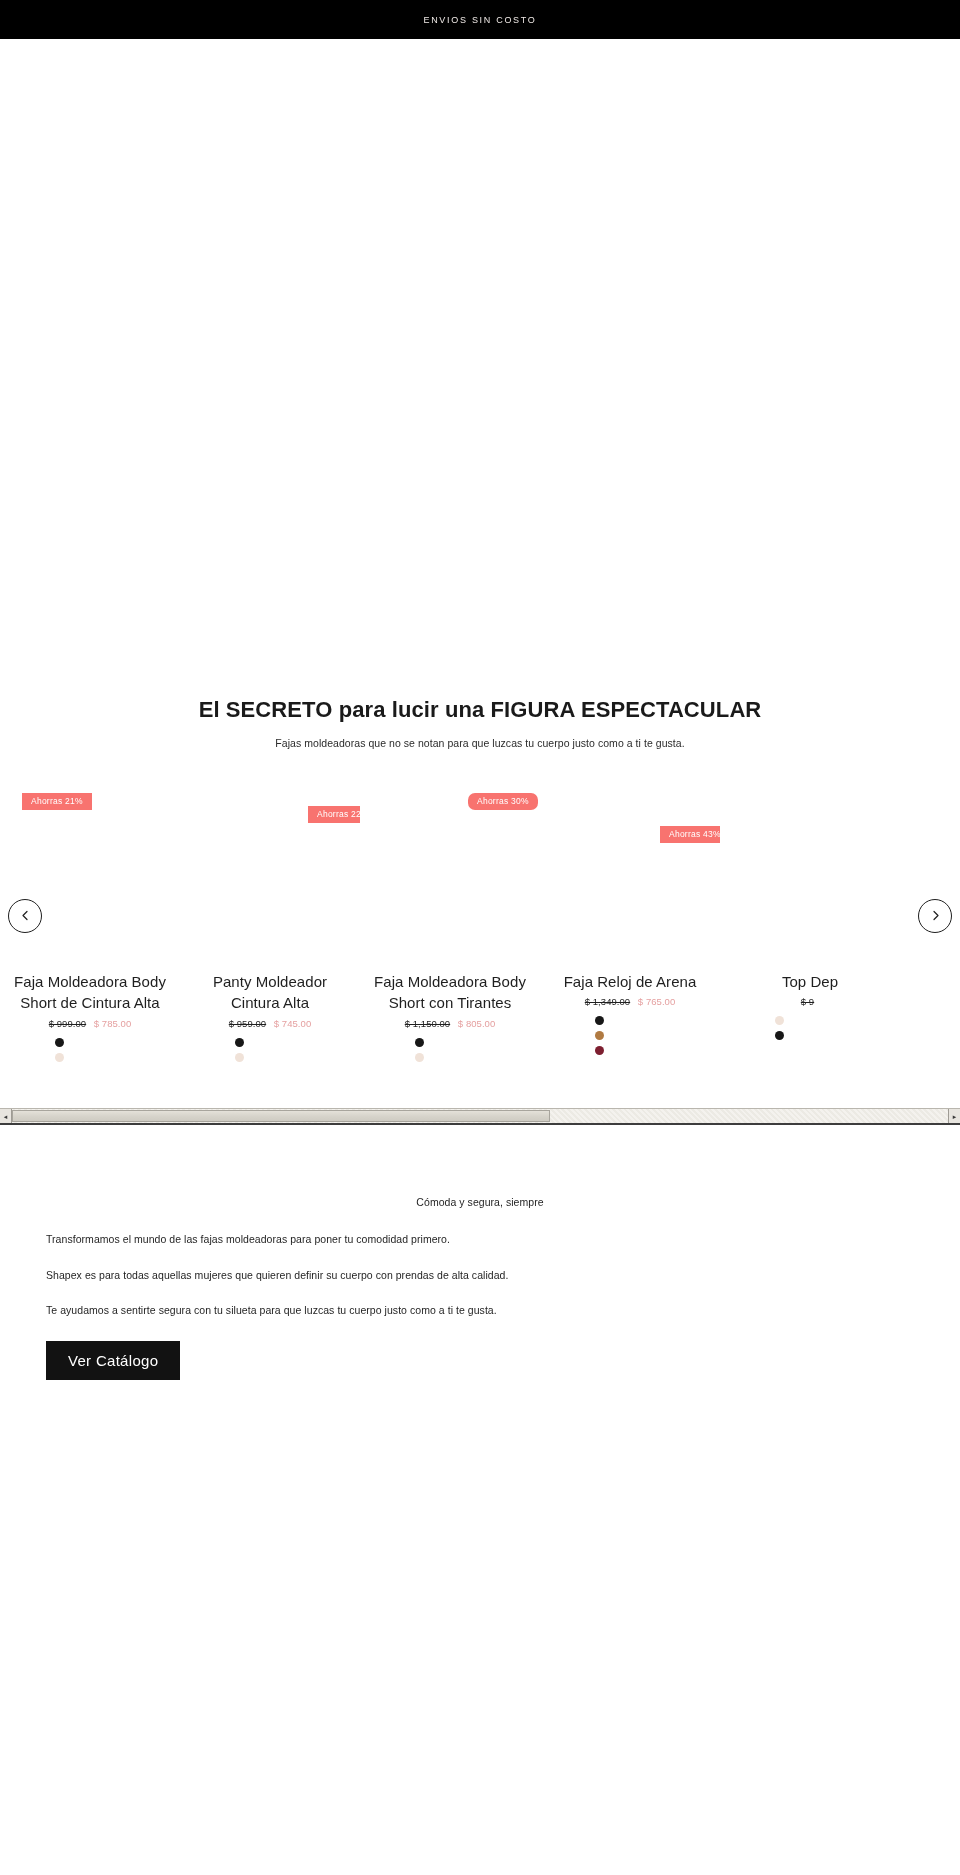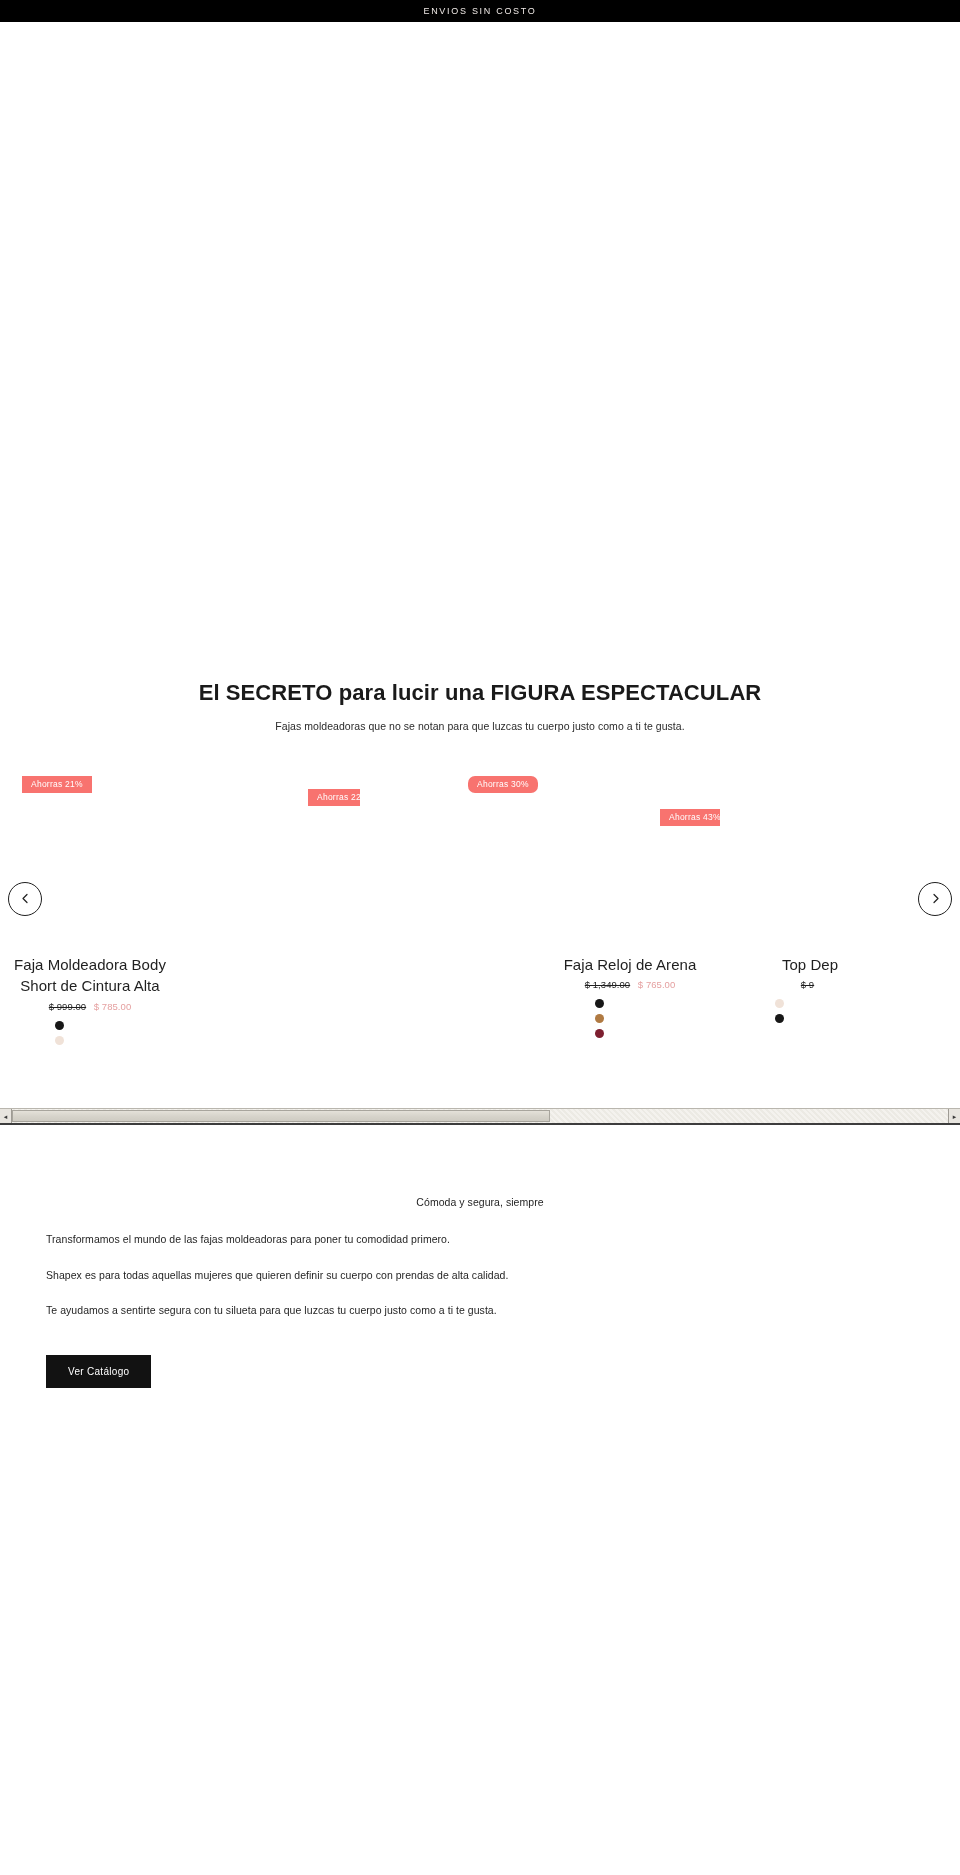--- a/index.html
+++ b/index.html
@@ -7,21 +7,21 @@
   html, body {
     width: 960px;
     background: #ffffff;
     font-family: "Liberation Sans", sans-serif;
     -webkit-font-smoothing: antialiased;
   }
   body { width: 960px; height: 1875px; position: relative; overflow: hidden; }
 
   
   .announce {
-    height: 22px;
+    height: 39px;
     background: #000000;
     color: #efe9e6;
     display: flex;
     align-items: center;
     justify-content: center;
     font-size: 9px;
     letter-spacing: 1.7px;
     font-weight: 400;
   }
 
@@ -187,27 +187,27 @@
     color: #1f1f1f;
     line-height: 1.5;
     margin-bottom: 20px;
     letter-spacing: 0.05px;
   }
   .about p:first-child { margin-bottom: 21px; text-align: center; }
   .cta {
     display: inline-block;
     background: #121212;
     color: #ffffff;
-    font-size: 10px;
+    font-size: 15px;
     letter-spacing: 0.3px;
     padding: 11px 22px;
     border: none;
     cursor: pointer;
     font-family: "Liberation Sans", sans-serif;
-    margin-top: 16px;
+    margin-top: 2px;
   }
 </style>
 </head>
 <body>
 
 <div class="announce">
   <span>ENVIOS SIN COSTO</span>
 </div>
 
 <div class="hero"></div>
@@ -251,25 +251,47 @@
           <span class="swatch" style="background:#171717"></span>
           <span class="swatch" style="background:#f0e2d8"></span>
         </div>
       </div>
     </div>
 
     <div class="card">
       <div class="card-media">
         <span class="badge pos-b">Ahorras 22%</span>
       </div>
+      <div class="card-info">
+        <div class="card-title">Panty Moldeador Cintura Alta</div>
+        <div class="card-prices">
+          <span class="price-old">$ 959.00</span>
+          <span class="price-new">$ 745.00</span>
+        </div>
+        <div class="swatches">
+          <span class="swatch" style="background:#171717"></span>
+          <span class="swatch" style="background:#f0e2d8"></span>
+        </div>
+      </div>
     </div>
 
     <div class="card">
       <div class="card-media">
         <span class="badge pos-c">Ahorras 30%</span>
+      </div>
+      <div class="card-info">
+        <div class="card-title">Faja Moldeadora Body Short con Tirantes</div>
+        <div class="card-prices">
+          <span class="price-old">$ 1,150.00</span>
+          <span class="price-new">$ 805.00</span>
+        </div>
+        <div class="swatches">
+          <span class="swatch" style="background:#171717"></span>
+          <span class="swatch" style="background:#f0e2d8"></span>
+        </div>
       </div>
     </div>
 
     <div class="card">
       <div class="card-media">
         <span class="badge pos-d">Ahorras 43%</span>
       </div>
       <div class="card-info">
         <div class="card-title">Faja Reloj de Arena</div>
         <div class="card-prices">

